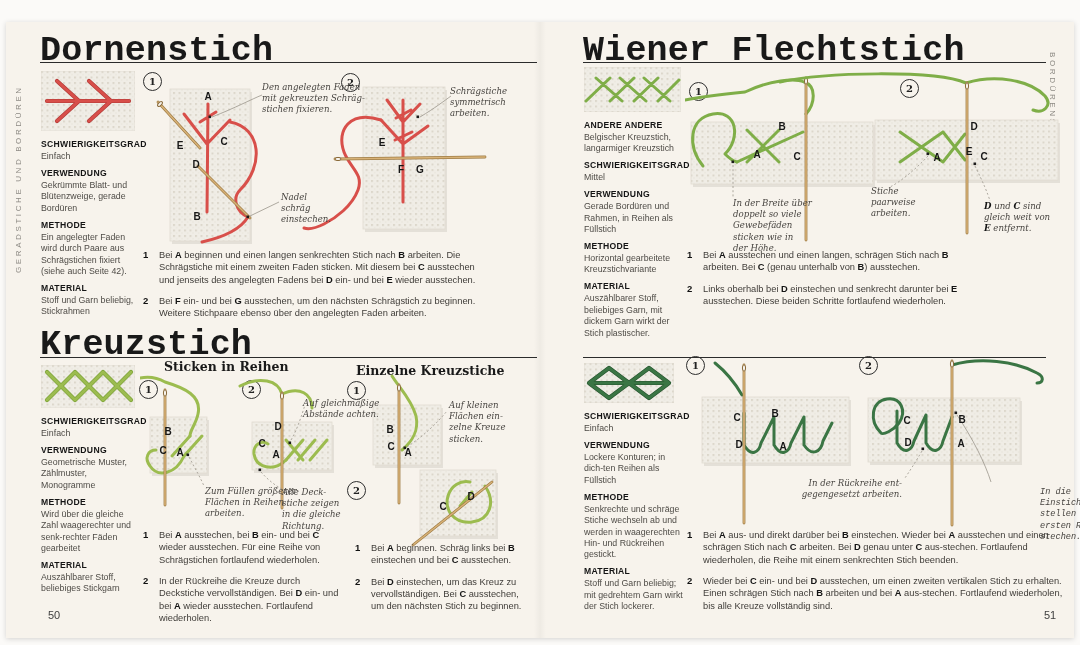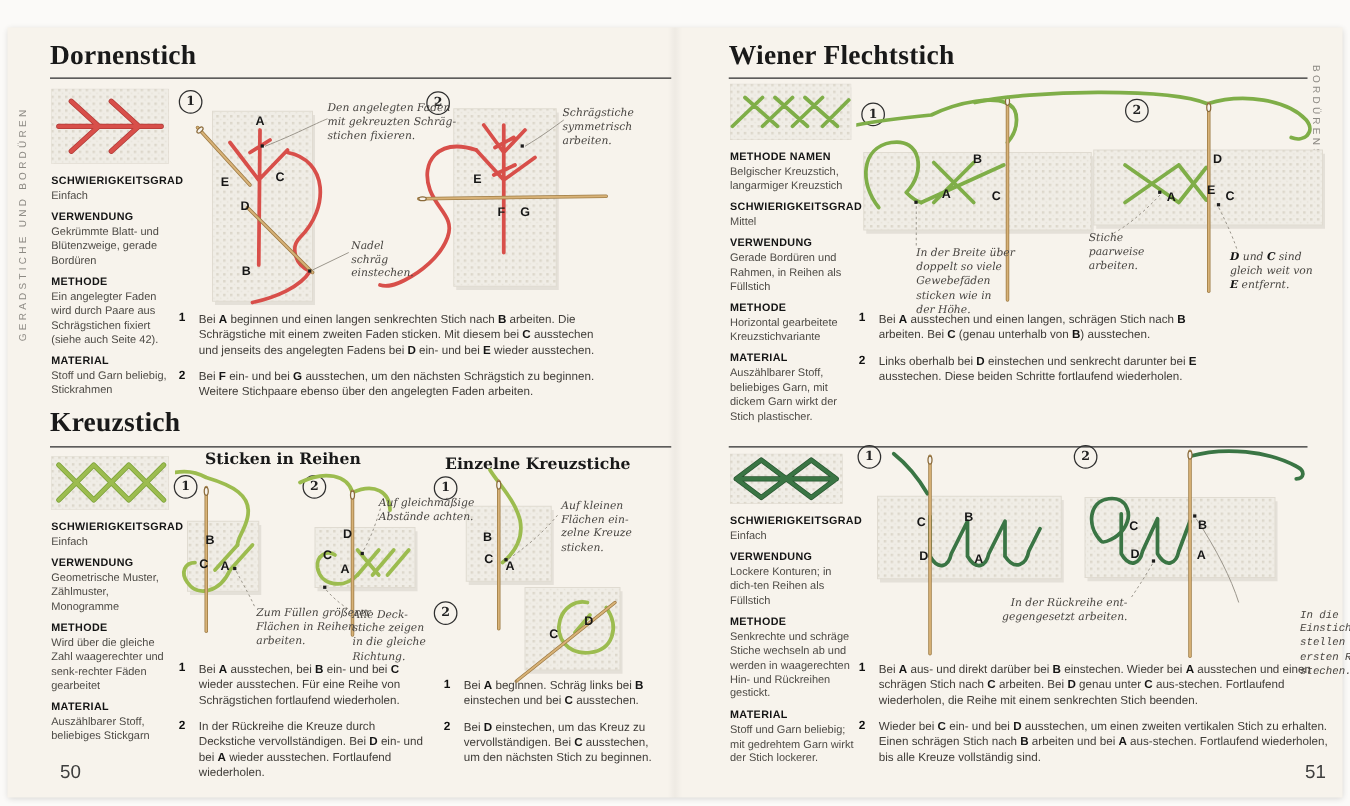--- a/index.html
+++ b/index.html
@@ -3,40 +3,40 @@
 <meta charset="utf-8">
 <style>
   html,body{margin:0;padding:0;background:#ffffff;}
   .stage{position:relative;width:1080px;height:645px;background:#fbfaf8;overflow:hidden;
          font-family:"Liberation Sans",sans-serif;}
   .page{position:absolute;left:6px;top:22px;width:1068px;height:616px;background:#f7f3ec;
         box-shadow:0 1px 5px rgba(0,0,0,.16);}
   .spine{position:absolute;left:534px;top:22px;width:12px;height:616px;
          background:linear-gradient(90deg,rgba(0,0,0,0) 0%,rgba(0,0,0,.035) 50%,rgba(0,0,0,0) 100%);}
   .abs{position:absolute;}
-  .title{font-family:Liberation Serif, serif;font-weight:bold;font-size:22px;color:#191919;letter-spacing:.2px;}
+  .title{font-family:Liberation Mono, monospace;font-weight:bold;font-size:35px;color:#191919;letter-spacing:.2px;}
   .rule{position:absolute;height:0;border-top:1.2px solid #2b2b2b;}
   .vside{position:absolute;font-size:8px;letter-spacing:2.6px;color:#8d8a84;writing-mode:vertical-rl;}
   .vside.up{transform:rotate(180deg);}
   .info{position:absolute;width:101px;}
   .info svg{display:block;margin-bottom:8px;}
   .cat{font-weight:bold;font-size:8.6px;color:#141414;letter-spacing:.3px;margin-top:5.5px;}
   .val{font-size:8.8px;line-height:1.3;color:#4e4b46;margin-top:2px;}
   .sub{font-family:"DejaVu Serif",serif;font-weight:bold;font-size:12.5px;color:#191919;position:absolute;}
   .circ{position:absolute;width:17px;height:17px;border:1.1px solid #2e2e2e;border-radius:50%;
         text-align:center;line-height:17px;font-family:"DejaVu Serif",serif;font-size:10px;
         font-weight:bold;color:#222;}
   .instr{position:absolute;}
   .irow{display:flex;gap:8px;margin-bottom:9px;}
   .inum{font-weight:bold;font-size:9.5px;color:#101010;min-width:8px;}
   .itext{font-size:9.3px;line-height:1.33;color:#3f3c38;}
   .itext b,.ann b{color:#141414;}
   .ann{position:absolute;font-family:"DejaVu Serif",serif;font-style:italic;font-size:8.6px;
        line-height:1.3;color:#474440;white-space:pre-line;}
-  .pnum{position:absolute;font-size:15px;color:#3e3e3e;}
+  .pnum{position:absolute;font-size:11px;color:#3e3e3e;}
   svg text.lbl{font-family:"Liberation Sans",sans-serif;font-weight:bold;font-size:10px;
                fill:#161616;text-anchor:middle;}
   .fabric{stroke:#e0dbd1;stroke-width:.8;}
   .fshadow{fill:rgba(70,58,35,.10);}
   .ndl-d{stroke:#9e7c46;stroke-width:2.8;stroke-linecap:round;fill:none;}
   .ndl{stroke:#d8b277;stroke-width:1.5;stroke-linecap:round;fill:none;}
   .eye{stroke:#8a6a3a;stroke-width:1;fill:#f7f3ec;}
   .thr-red{stroke:#d84f4a;stroke-width:3;fill:none;stroke-linecap:round;stroke-linejoin:round;}
   .thr-red-d{stroke:#b03a37;stroke-width:4.2;fill:none;stroke-linecap:round;stroke-linejoin:round;}
   .thr-grn{stroke:#7fae48;stroke-width:3;fill:none;stroke-linecap:round;stroke-linejoin:round;}
@@ -174,21 +174,21 @@
             <rect width="2" height="2" fill="#dcd7cb"></rect>
             <rect x="3" y="3" width="1.2" height="1.2" fill="#e6e2d8"></rect>
           </pattern>
         </defs>
       <rect class="fshadow" x="2" y="3" width="96" height="44"></rect>
       <rect class="fabric" width="97" height="45" fill="url(#aida3)"></rect>
       <g>
         <path class="thr-grn" d="M2,34 L26,11 M12,11 L38,34 M26,34 L50,11 M36,11 L62,34 M50,34 L74,11 M60,11 L86,34 M74,34 L95,13"></path>
       </g>
     </svg>
-    <div class="cat">METHODE NAMEN</div>
+    <div class="cat">ANDERE ANDERE</div>
     <div class="val">Belgischer Kreuzstich, langarmiger Kreuzstich</div>
     <div class="cat">SCHWIERIGKEITSGRAD</div>
     <div class="val">Mittel</div>
     <div class="cat">VERWENDUNG</div>
     <div class="val">Gerade Bordüren und Rahmen, in Reihen als Füllstich</div>
     <div class="cat">METHODE</div>
     <div class="val">Horizontal gearbeitete Kreuzstichvariante</div>
     <div class="cat">MATERIAL</div>
     <div class="val">Auszählbarer Stoff, beliebiges Garn, mit dickem Garn wirkt der Stich plastischer.</div>
   </div>

